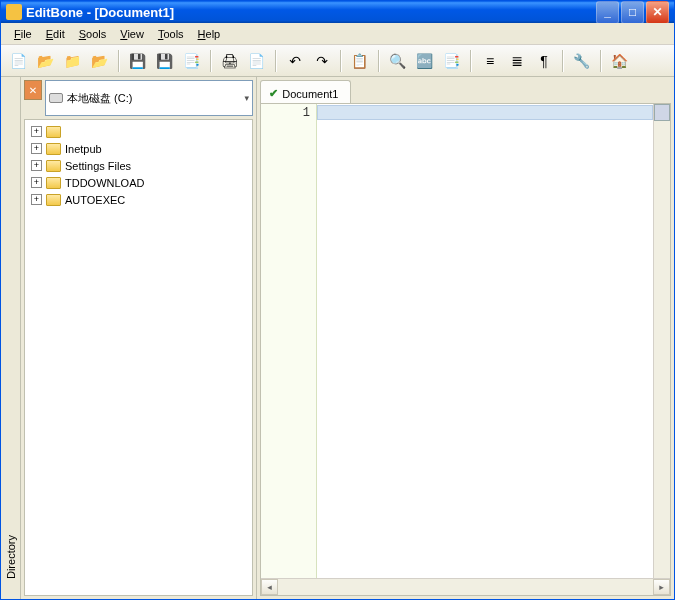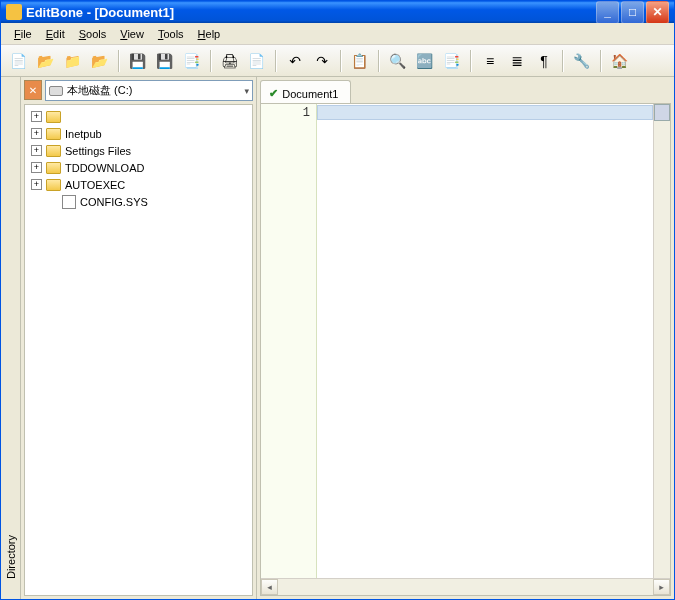--- a/index.html
+++ b/index.html
@@ -16,21 +16,21 @@
 .menu-item u { text-decoration: underline; }
 .toolbar { height: 32px; background: linear-gradient(#fafafa,#ece9d8); border-bottom: 1px solid #c0c0b0; display: flex; align-items: center; padding: 0 6px; gap: 3px; }
 .tbtn { width: 24px; height: 24px; border: 1px solid transparent; border-radius: 3px; display: flex; align-items: center; justify-content: center; font-size: 14px; cursor: default; }
 .tsep { width: 2px; height: 22px; border-left: 1px solid #c0c0b0; border-right: 1px solid #fff; margin: 0 3px; }
 .body { flex: 1; display: flex; min-height: 0; }
 .sidetab { width: 20px; background: #ece9d8; border-right: 1px solid #c0c0b0; display: flex; align-items: flex-end; justify-content: center; padding-bottom: 20px; }
 .sidetab span { writing-mode: vertical-rl; transform: rotate(180deg); }
 .left { width: 236px; display: flex; flex-direction: column; border-right: 1px solid #c0c0b0; background: #ece9d8; padding: 3px; }
 .drivebar { display: flex; gap: 3px; margin-bottom: 3px; }
 .closebtn { width: 18px; height: 20px; background: #e88b4a; border: 1px solid #a85; display: flex; align-items: center; justify-content: center; color: #fff; font-size: 10px; }
-.drivesel { flex: 1; height: 21px; border: 1px solid #7f9db9; background: #fff; display: flex; align-items: center; padding: 0 3px; }
+.drivesel { flex: 1; height: 36px; border: 1px solid #7f9db9; background: #fff; display: flex; align-items: center; padding: 0 3px; }
 .drivesel .dd { margin-left: auto; font-size: 9px; color: #555; }
 .tree { flex: 1; background: #fff; border: 1px solid #c0c0b0; overflow: auto; padding: 3px 2px; }
 .node { display: flex; align-items: center; height: 17px; padding-left: 4px; }
 .exp { width: 11px; height: 11px; border: 1px solid #888; background: #fff; color: #000; font-size: 9px; line-height: 9px; text-align: center; margin-right: 4px; }
 .exp.blank { border: none; background: transparent; }
 .folder { width: 15px; height: 12px; background: linear-gradient(#ffe9a3,#f3c94b); border: 1px solid #c9a227; border-radius: 1px; margin-right: 4px; }
 .fileico { width: 14px; height: 14px; background: #fff; border: 1px solid #888; margin-right: 4px; display:flex;align-items:center;justify-content:center;font-size:7px;color:#555;}
 .node.sel .lbl { background: #cde2f7; border: 1px dotted #7aa7d8; padding: 0 2px; }
 .node.child { padding-left: 20px; }
 .right { flex: 1; display: flex; flex-direction: column; padding: 3px; }
@@ -133,25 +133,20 @@
           <div class="node">
             <div class="exp">+</div>
             <div class="folder"></div>
             <span class="lbl">TDDOWNLOAD</span>
           </div>
           <div class="node">
             <div class="exp">+</div>
             <div class="folder"></div>
             <span class="lbl">AUTOEXEC</span>
           </div>
-          <div class="node child">
-            <div class="exp blank"></div>
-            <div class="fileico"></div>
-            <span class="lbl">CONFIG.SYS</span>
-          </div>
         </div>
     </div>
     <div class="right">
       <div class="tabs">
         <div class="tab">
           <span class="tick">✔</span>
           <span>Document1</span>
         </div>
       </div>
       <div class="editor">

